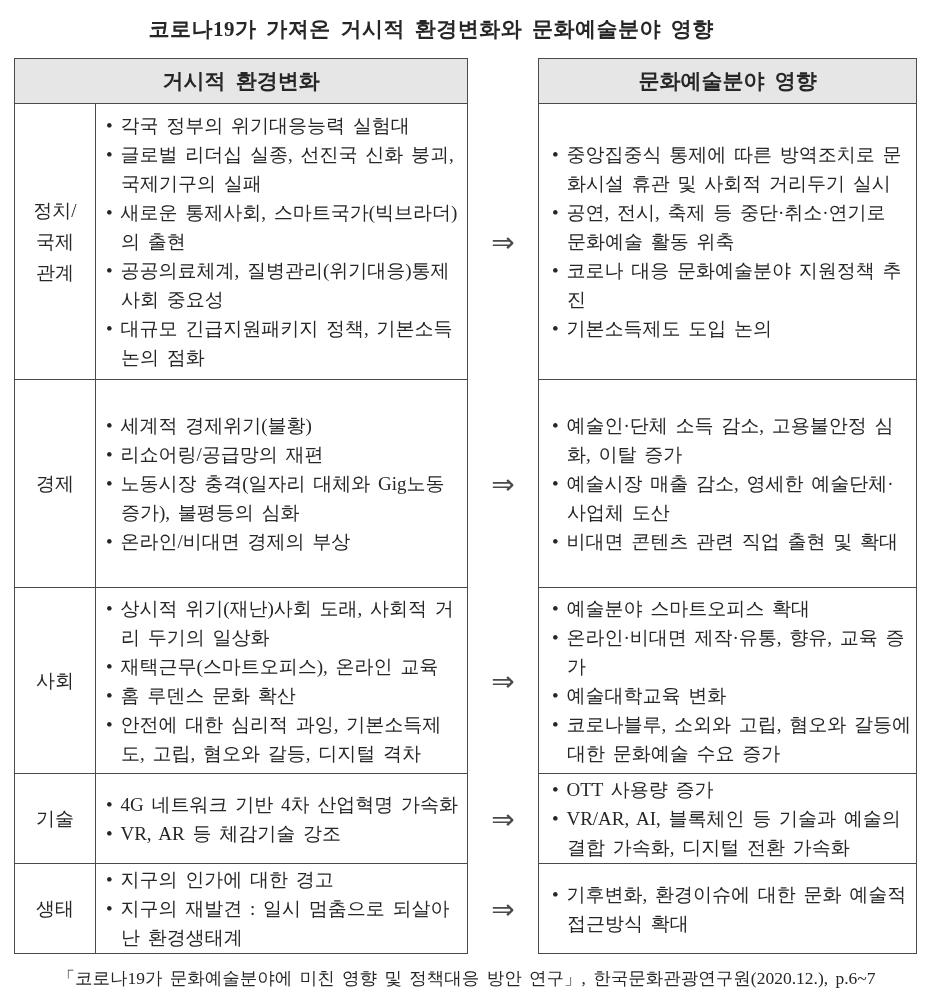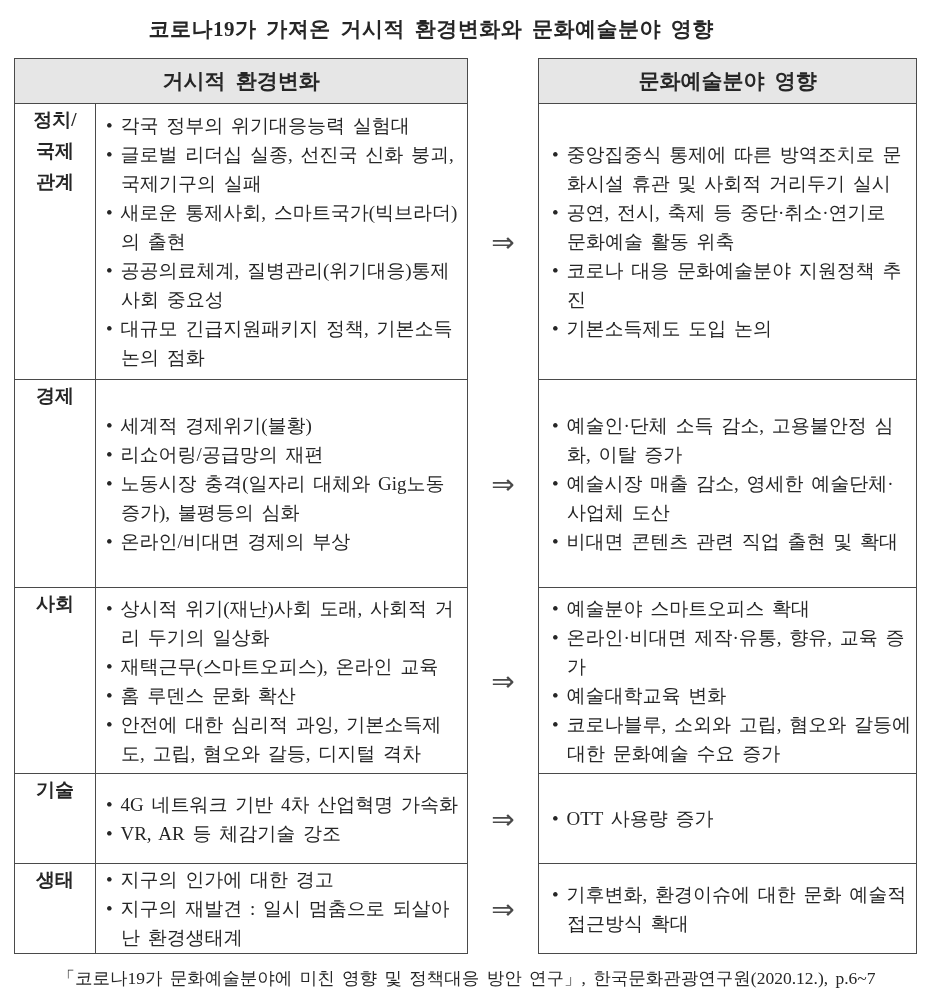--- a/index.html
+++ b/index.html
@@ -45,26 +45,25 @@
     font-weight: bold;
     word-spacing: 5px;
   }
   .hdr-left { grid-column: 1 / 3; }
   .hdr-gap  { border: none; background: transparent; }
   .cat-cell {
     border-left: 1px solid #4a4a4a;
     border-right: 1px solid #4a4a4a;
     border-bottom: 1px solid #4a4a4a;
     display: flex;
-    align-items: flex-start;
+    align-items: center;
     justify-content: center;
     text-align: center;
     font-size: 19px;
     line-height: 31px;
-    font-weight: bold;
   }
   .cat-text { white-space: pre-line; }
   .content-cell {
     border-right: 1px solid #4a4a4a;
     border-bottom: 1px solid #4a4a4a;
     display: flex;
     flex-direction: column;
     justify-content: center;
     padding: 2px 4px 2px 10px;
     font-size: 19px;
@@ -186,20 +185,21 @@
     </div>
     <div class="cell content-cell">
       <div class="bullet">4G 네트워크 기반 4차 산업혁명 가속화</div>
       <div class="bullet">VR, AR 등 체감기술 강조</div>
     </div>
     <div class="cell arrow-cell">
       <span class="arrow">⇒</span>
     </div>
     <div class="cell impact-cell">
       <div class="bullet">OTT 사용량 증가</div>
+      <div class="bullet">VR/AR, AI, 블록체인 등 기술과 예술의 결합 가속화, 디지털 전환 가속화</div>
     </div>
 
     <div class="cell cat-cell">
       <span class="cat-text">생태</span>
     </div>
     <div class="cell content-cell">
       <div class="bullet">지구의 인가에 대한 경고</div>
       <div class="bullet">지구의 재발견 : 일시 멈춤으로 되살아난 환경생태계</div>
     </div>
     <div class="cell arrow-cell">

